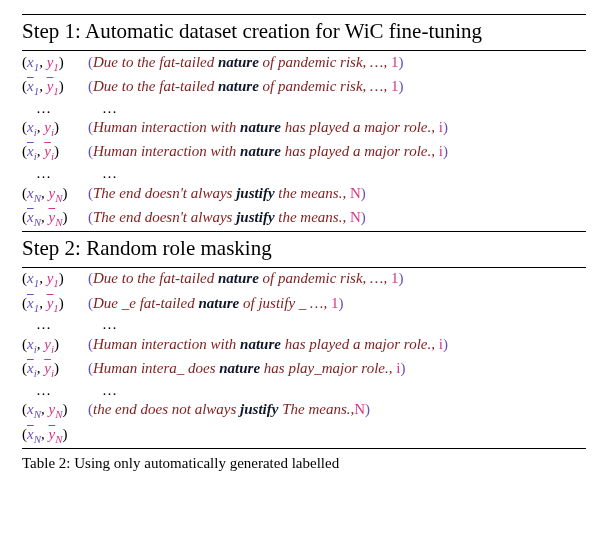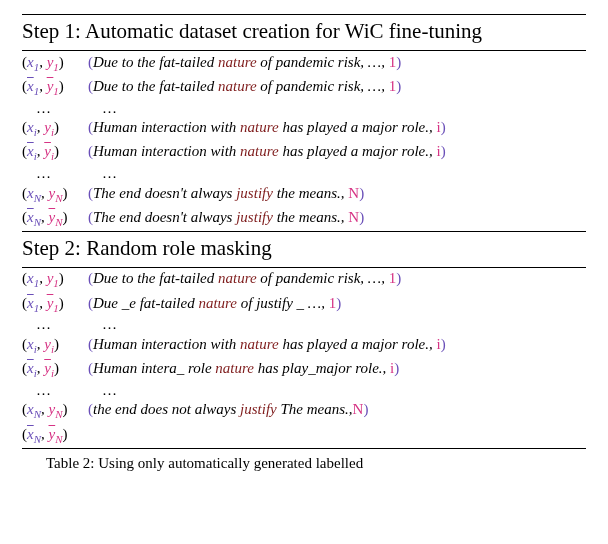--- a/index.html
+++ b/index.html
@@ -25,47 +25,46 @@
       align-items: baseline;
       padding: 1.5px 0;
       line-height: 1.3;
     }
     .lhs {
       flex: 0 0 66px;
       color: #000;
     }
     .example {
       font-style: italic;
-      color: #000000;
+      color: #7f1d1d;
       text-align: right;
     }
     .keyword {
-      font-weight: normal;
+      font-weight: bold;
       font-style: italic;
-      color: #7f1d1d;
+      color: #0f172a;
     }
     .label-num {
       font-style: normal;
       color: #d63384;
     }
     .paren {
       font-style: normal;
       color: #6a4fb8;
     }
     .dots-row {
       display: flex;
     }
     .dots-row .dots-lhs {
       flex: 0 0 66px;
       padding-left: 14px;
     }
     .caption {
       padding-top: 6px;
       font-size: 15px;
-      margin-left: 24px;
     }
     .math-x { color: #6a4fb8; font-style: italic; }
     .math-y { color: #d63384; font-style: italic; }
     .overline { text-decoration: overline; }
     .sub { font-size: 11px; vertical-align: sub; }
   </style>
 </head>
 <body>
 
 <hr class="rule">
@@ -120,21 +119,21 @@
     <div class="dots-row">
       <span class="dots-lhs">…</span>
       <span>…</span>
     </div>
     <div class="row">
       <span class="lhs">(<span class="math-x">x</span><span class="sub math-x">i</span>, <span class="math-y">y</span><span class="sub math-y">i</span>)</span>
       <span><span class="paren">(</span><span class="example">Human interaction with </span><span class="keyword">nature</span><span class="example"> has played a major role., </span><span class="label-num">i</span><span class="paren">)</span></span>
     </div>
     <div class="row">
       <span class="lhs">(<span class="math-x overline">x</span><span class="sub math-x">i</span>, <span class="math-y overline">y</span><span class="sub math-y">i</span>)</span>
-      <span><span class="paren">(</span><span class="example">Human intera_ role </span><span class="keyword">nature</span><span class="example"> has play_major role., </span><span class="label-num">i</span><span class="paren">)</span></span>
+      <span><span class="paren">(</span><span class="example">Human intera_ does </span><span class="keyword">nature</span><span class="example"> has play_major role., </span><span class="label-num">i</span><span class="paren">)</span></span>
     </div>
     <div class="dots-row">
       <span class="dots-lhs">…</span>
       <span>…</span>
     </div>
     <div class="row">
       <span class="lhs">(<span class="math-x">x</span><span class="sub math-x">N</span>, <span class="math-y">y</span><span class="sub math-y">N</span>)</span>
       <span><span class="paren">(</span><span class="example">the end does not always </span><span class="keyword">justify</span><span class="example"> The means.,</span><span class="label-num">N</span><span class="paren">)</span></span>
     </div>
     <div class="row">

